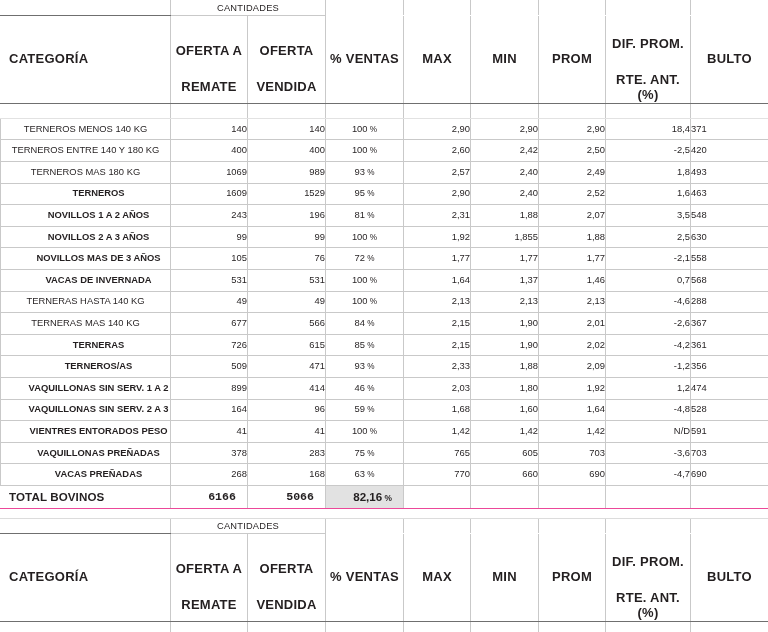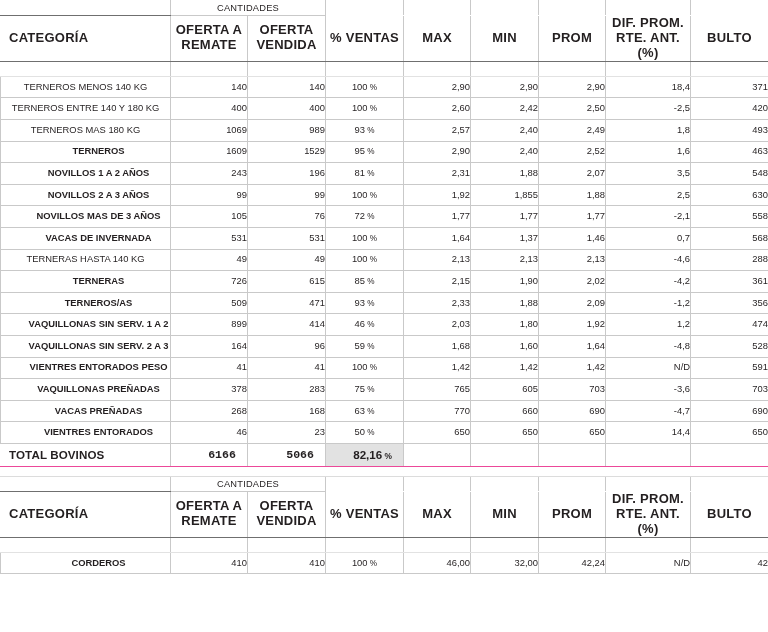--- a/index.html
+++ b/index.html
@@ -71,21 +71,21 @@
     font-weight: bold;
     font-size: 13px;
     letter-spacing: .25px;
     border-bottom: 1px solid #6f6f6f;
   }
   tr.head-row td.h-cat {
     text-align: left;
     padding-left: 8px;
     border-left: 1px solid #ffffff;
   }
-  tr.head-row td.h-two span { display: block; }
+  tr.head-row td.h-two span { display: block; margin-top: 21px; }
 
   
   tr.spacer td { height: 14px; border-bottom: 1px solid #e2e2e2; }
   tr.spacer td.sp-cat { border-left: 1px solid #ffffff; }
 
   
   tr.data td {
     height: 20.6px;
     font-size: 9.4px;
   }
@@ -93,21 +93,21 @@
     text-align: center;
     padding-left: 8px;
     border-left: 1px solid #ffffff;
     white-space: nowrap;
   }
   td.num {
     text-align: right;
     padding-right: 11px;
   }
   td.bulto {
-    text-align: right;
+    text-align: left;
   }
   td.pctcell {
     text-align: center;
     padding-right: 11px;
     white-space: nowrap;
   }
   td.pctcell .pn { font-size: 9.4px; }
   td.pctcell .ps { font-size: 8.2px; }
   tr.data.bold td.cat { font-weight: bold; padding-left: 26px; }
 
@@ -294,20 +294,31 @@
           <td class="cat">TERNERAS HASTA 140 KG</td>
           <td class="num">49</td>
           <td class="num">49</td>
           <td class="pctcell"><span class="pn">100</span><span class="ps"> %</span></td>
           <td class="num">2,13</td>
           <td class="num">2,13</td>
           <td class="num">2,13</td>
           <td class="num">-4,6</td>
           <td class="bulto">288</td>
         </tr>
+        <tr class="data">
+          <td class="cat">TERNERAS MAS 140 KG</td>
+          <td class="num">677</td>
+          <td class="num">566</td>
+          <td class="pctcell"><span class="pn">84</span><span class="ps"> %</span></td>
+          <td class="num">2,15</td>
+          <td class="num">1,90</td>
+          <td class="num">2,01</td>
+          <td class="num">-2,6</td>
+          <td class="bulto">367</td>
+        </tr>
         <tr class="data bold">
           <td class="cat">TERNERAS</td>
           <td class="num">726</td>
           <td class="num">615</td>
           <td class="pctcell"><span class="pn">85</span><span class="ps"> %</span></td>
           <td class="num">2,15</td>
           <td class="num">1,90</td>
           <td class="num">2,02</td>
           <td class="num">-4,2</td>
           <td class="bulto">361</td>
@@ -370,31 +381,20 @@
         <tr class="data bold">
           <td class="cat">VACAS PREÑADAS</td>
           <td class="num">268</td>
           <td class="num">168</td>
           <td class="pctcell"><span class="pn">63</span><span class="ps"> %</span></td>
           <td class="num">770</td>
           <td class="num">660</td>
           <td class="num">690</td>
           <td class="num">-4,7</td>
           <td class="bulto">690</td>
-        </tr>
-        <tr class="data bold">
-          <td class="cat">VIENTRES ENTORADOS</td>
-          <td class="num">46</td>
-          <td class="num">23</td>
-          <td class="pctcell"><span class="pn">50</span><span class="ps"> %</span></td>
-          <td class="num">650</td>
-          <td class="num">650</td>
-          <td class="num">650</td>
-          <td class="num">14,4</td>
-          <td class="bulto">650</td>
         </tr>
         <tr class="total">
           <td class="cat">TOTAL BOVINOS</td>
           <td class="num">6166</td>
           <td class="num">5066</td>
           <td class="pctcell"><span class="pn">82,16</span><span class="ps"> %</span></td>
           <td class="blank"></td>
           <td class="blank"></td>
           <td class="blank"></td>
           <td class="blank"></td>

